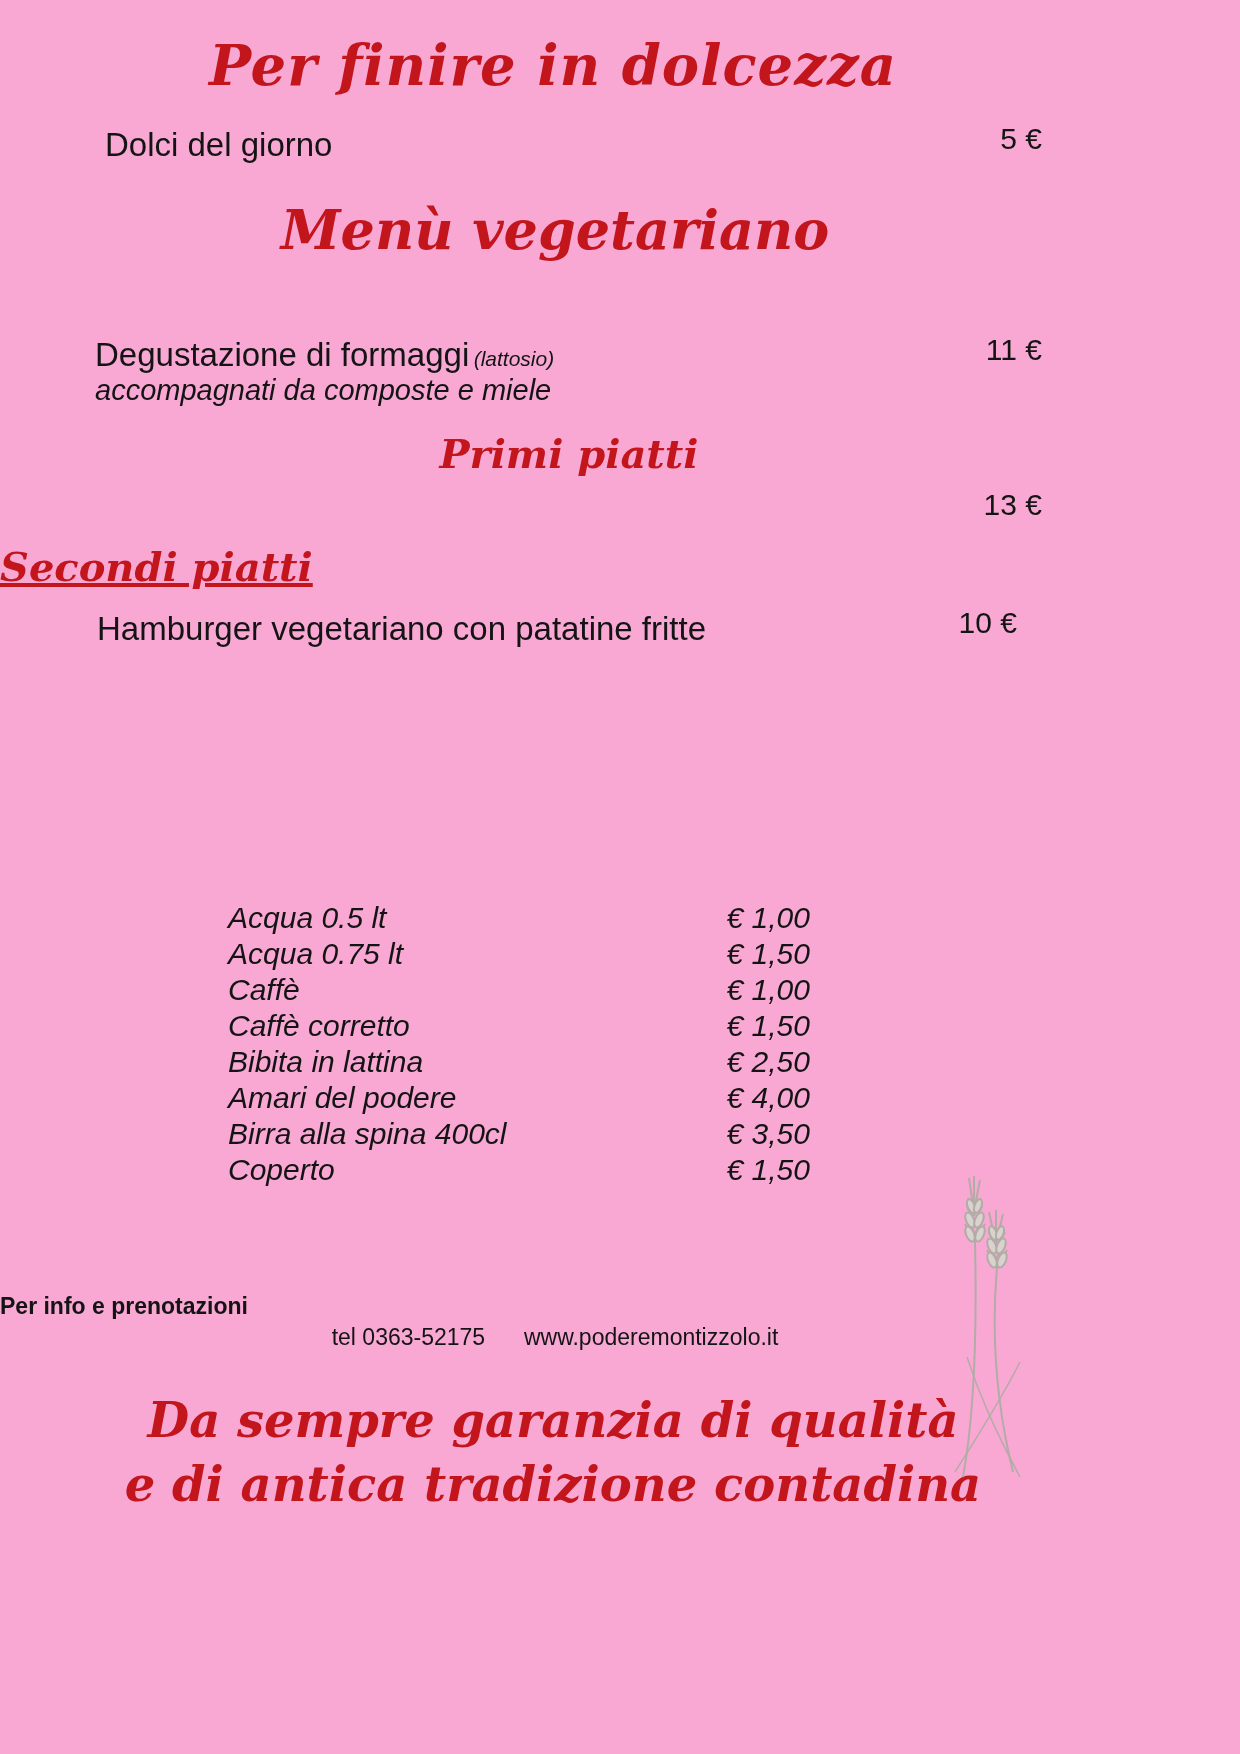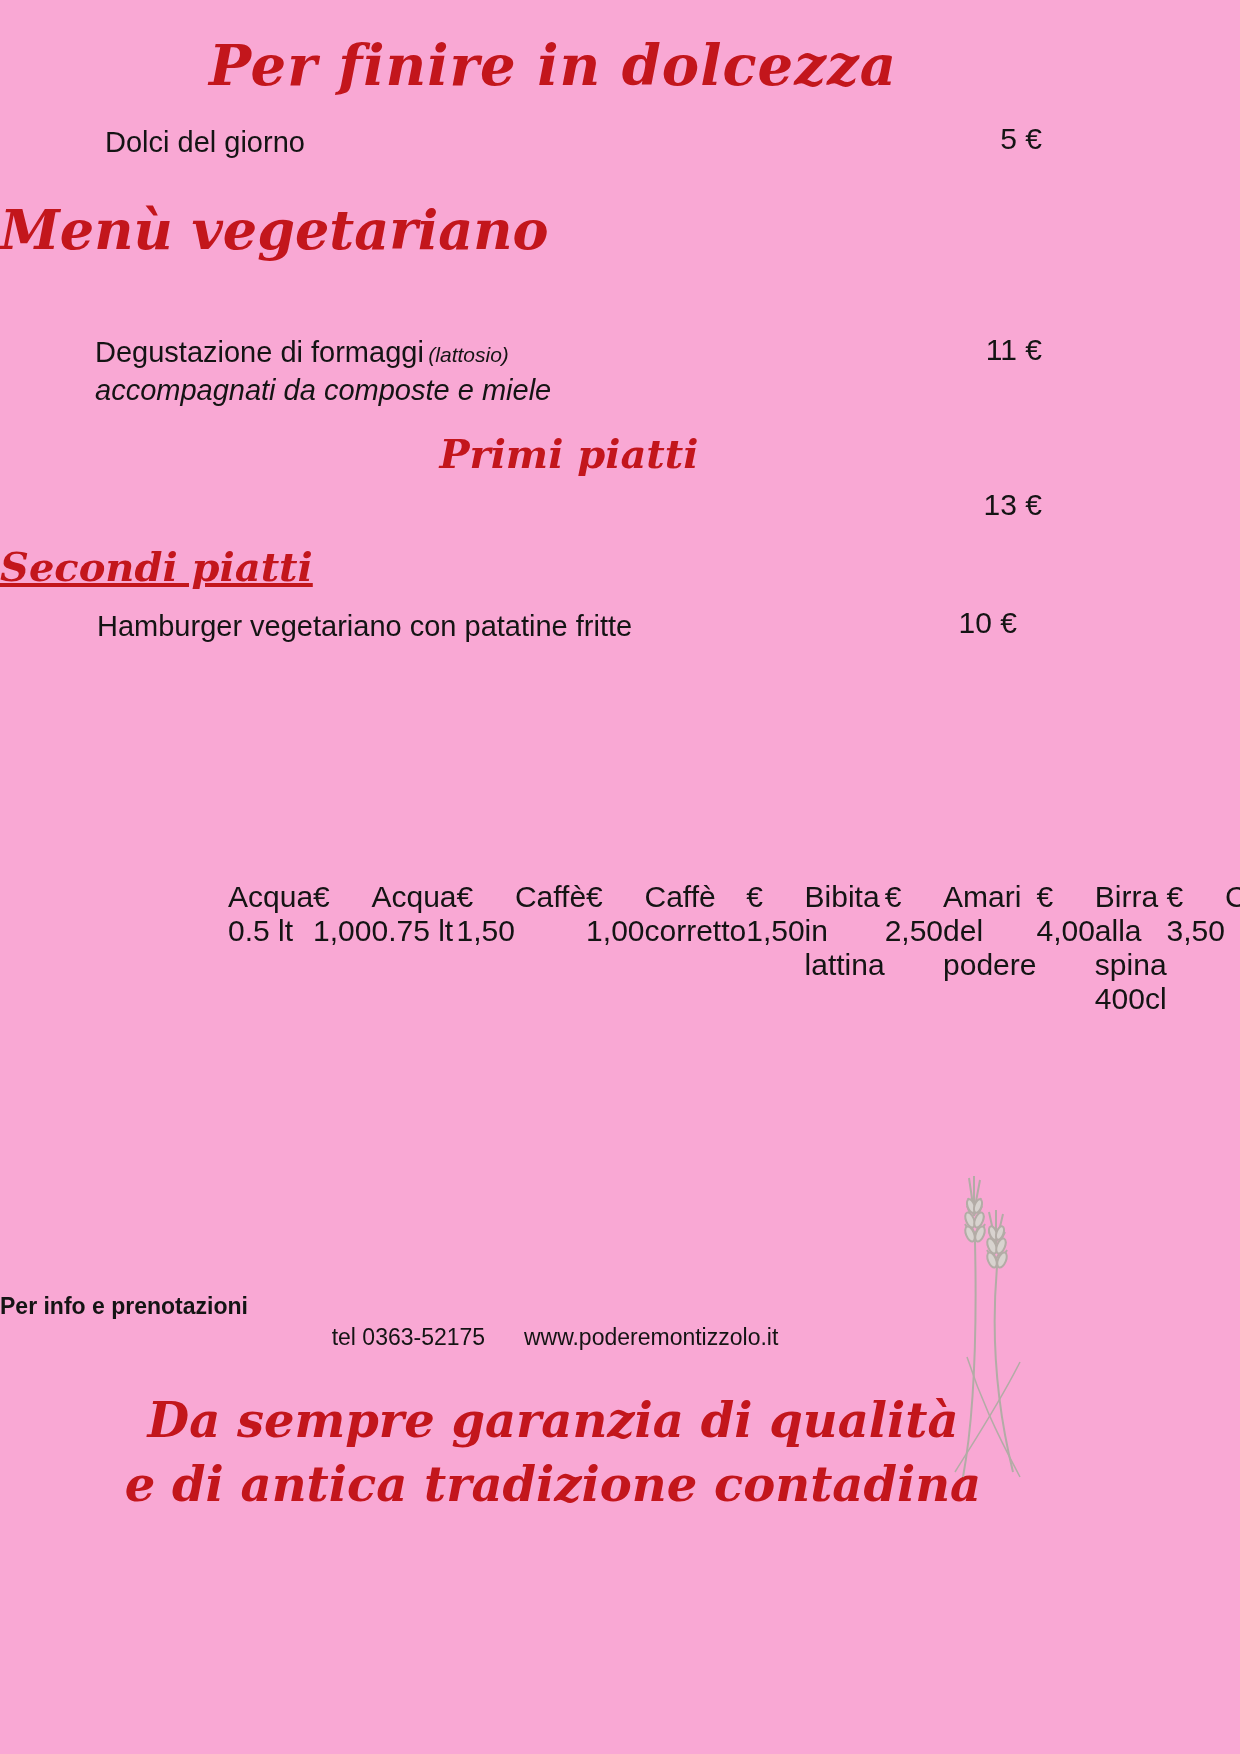--- a/index.html
+++ b/index.html
@@ -16,48 +16,48 @@
     font-style:italic;
     font-weight:bold;
     color:#c3161c;
     white-space:nowrap;
   }
   .abs{position:absolute;}
   .center-col{left:0;width:1106px;text-align:center;}
   .title-xl{font-size:56px;letter-spacing:1px;}
   .title-lg{font-size:54px;}
   .title-md{font-size:40px;}
-  .item-name{font-size:29px;color:#141414;}
+  .item-name{font-size:33px;color:#141414;}
   .item-note{font-size:21px;font-style:italic;color:#141414;}
   .item-desc{font-size:29px;font-style:italic;color:#141414;}
   .price{font-size:30px;color:#141414;white-space:nowrap;}
   .drinks{
     position:absolute;
-    left:228px;top:880px;width:582px;
-    display:flex;
+    left:228px;top:901px;width:582px;
+    display:flex;flex-direction:column;font-style:italic;
   }
   .drink-row{
     display:flex;justify-content:space-between;align-items:baseline;
     height:36px;font-size:30px;color:#141414;
   }
   .footer-info{font-size:23px;color:#141414;}
   .slogan{font-size:48px;}
   .wheat{position:absolute;left:925px;top:1172px;}
 </style>
 </head>
 <body>
 
 <div class="page">
 
   <div class="abs center-col script title-xl" style="top:32px;">Per finire in dolcezza</div>
 
   <div class="abs item-name" style="left:105px;top:126px;">Dolci del giorno</div>
   <div class="abs price" style="right:198px;top:122px;">5 €</div>
 
-  <div class="abs script title-lg" style="left:0;width:1110px;top:198px;">Menù vegetariano</div>
+  <div class="abs script title-lg" style="left:0;width:1110px;text-align:center;top:198px;">Menù vegetariano</div>
 
 
   <div class="abs" style="left:95px;top:336px;">
     <span class="item-name">Degustazione di formaggi</span>
     <span class="item-note">(lattosio)</span>
   </div>
   <div class="abs price" style="right:198px;top:333px;">11 €</div>
   <div class="abs item-desc" style="left:95px;top:374px;">accompagnati da composte e miele</div>
 
   <div class="abs script title-md" style="left:0;width:1090px;text-align:center;top:430px;padding-left:24px;">Primi piatti</div>

